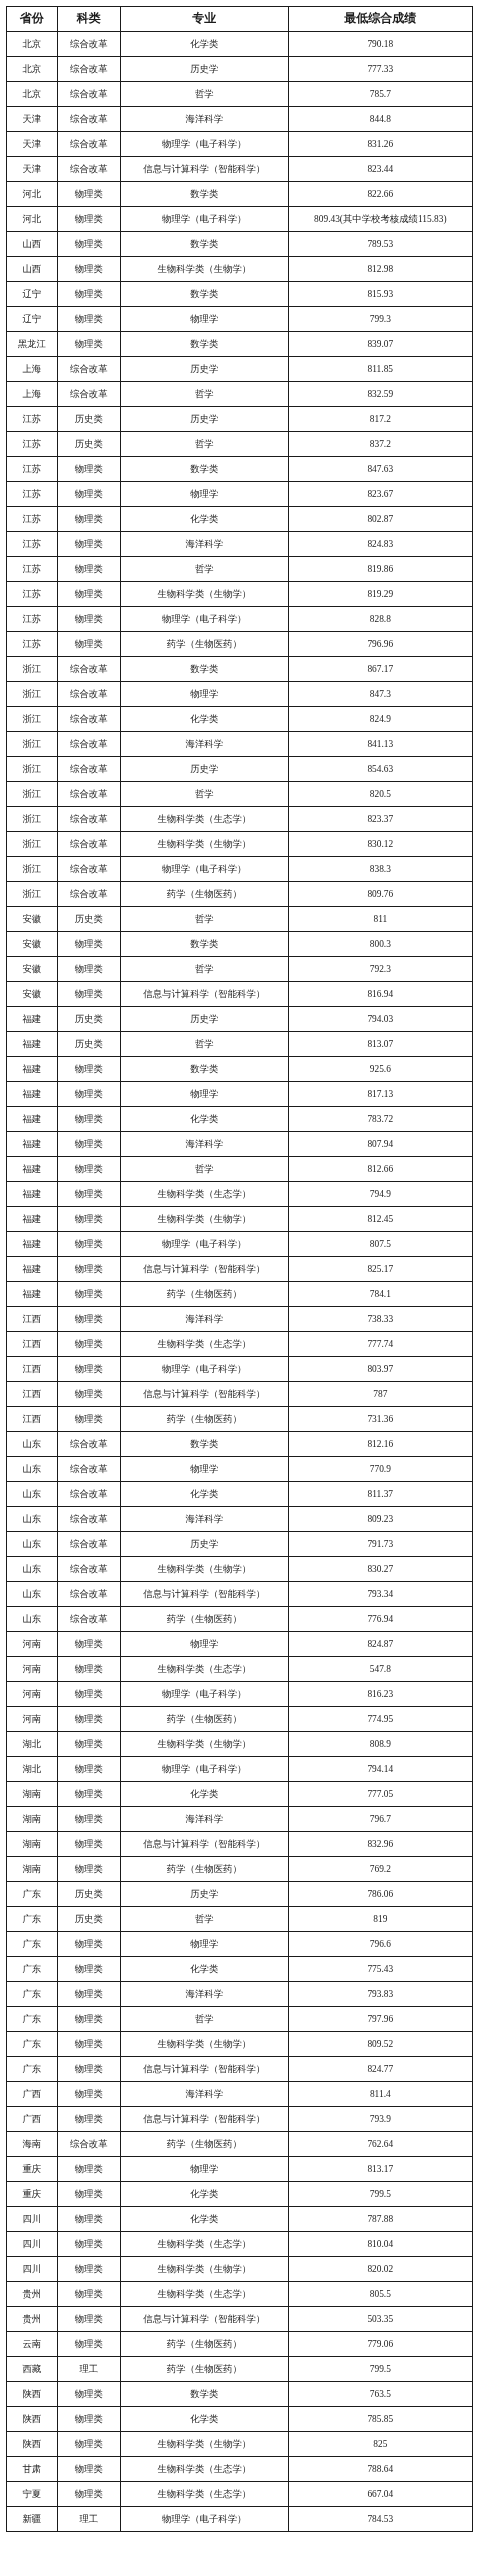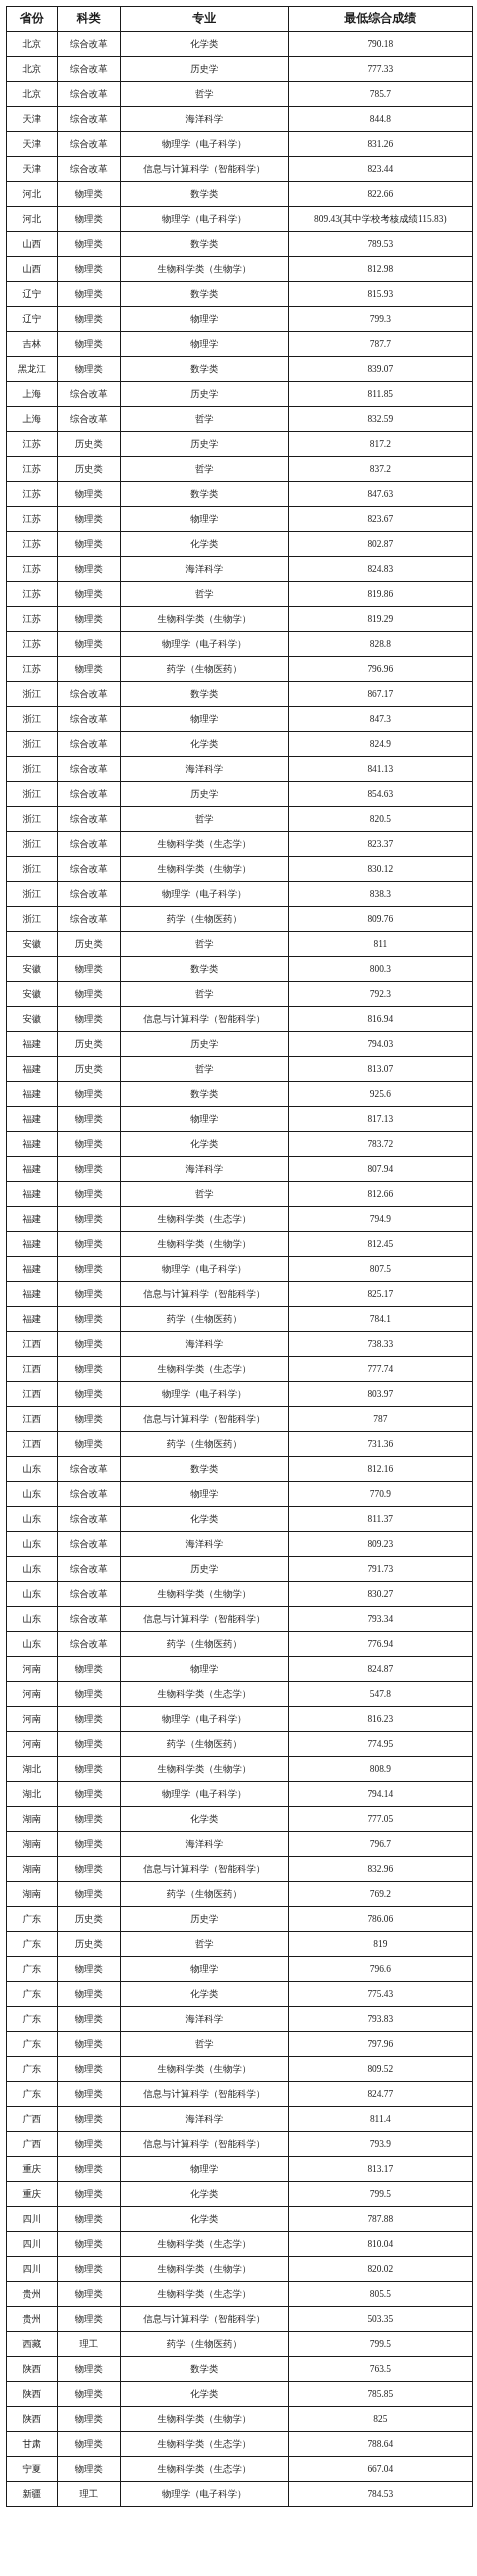--- a/index.html
+++ b/index.html
@@ -127,26 +127,20 @@
           <td>数学类</td>
           <td>815.93</td>
         </tr>
         <tr>
           <td>辽宁</td>
           <td>物理类</td>
           <td>物理学</td>
           <td>799.3</td>
         </tr>
         <tr>
-          <td>吉林</td>
-          <td>物理类</td>
-          <td>物理学</td>
-          <td>787.7</td>
-        </tr>
-        <tr>
           <td>黑龙江</td>
           <td>物理类</td>
           <td>数学类</td>
           <td>839.07</td>
         </tr>
         <tr>
           <td>上海</td>
           <td>综合改革</td>
           <td>历史学</td>
           <td>811.85</td>
@@ -565,20 +559,26 @@
           <td>海洋科学</td>
           <td>811.4</td>
         </tr>
         <tr>
           <td>广西</td>
           <td>物理类</td>
           <td>信息与计算科学（智能科学）</td>
           <td>793.9</td>
         </tr>
         <tr>
+          <td>海南</td>
+          <td>综合改革</td>
+          <td>药学（生物医药）</td>
+          <td>762.64</td>
+        </tr>
+        <tr>
           <td>重庆</td>
           <td>物理类</td>
           <td>物理学</td>
           <td>813.17</td>
         </tr>
         <tr>
           <td>重庆</td>
           <td>物理类</td>
           <td>化学类</td>
           <td>799.5</td>
@@ -605,20 +605,26 @@
           <td>贵州</td>
           <td>物理类</td>
           <td>生物科学类（生态学）</td>
           <td>805.5</td>
         </tr>
         <tr>
           <td>贵州</td>
           <td>物理类</td>
           <td>信息与计算科学（智能科学）</td>
           <td>503.35</td>
+        </tr>
+        <tr>
+          <td>云南</td>
+          <td>物理类</td>
+          <td>药学（生物医药）</td>
+          <td>779.06</td>
         </tr>
         <tr>
           <td>西藏</td>
           <td>理工</td>
           <td>药学（生物医药）</td>
           <td>799.5</td>
         </tr>
         <tr>
           <td>陕西</td>
           <td>物理类</td>

